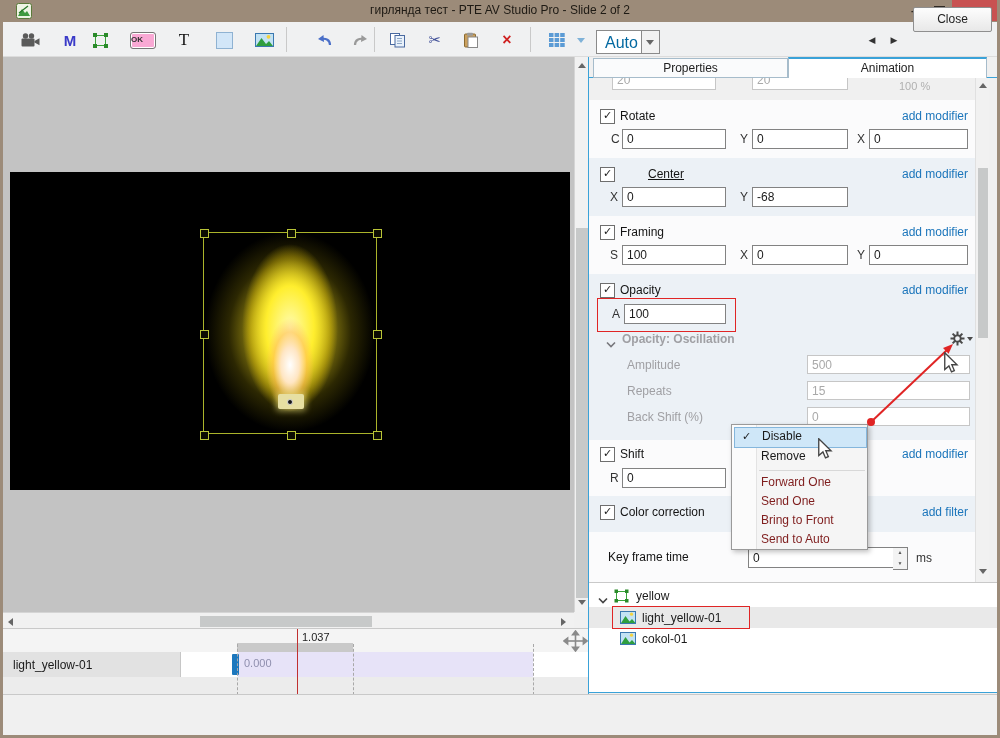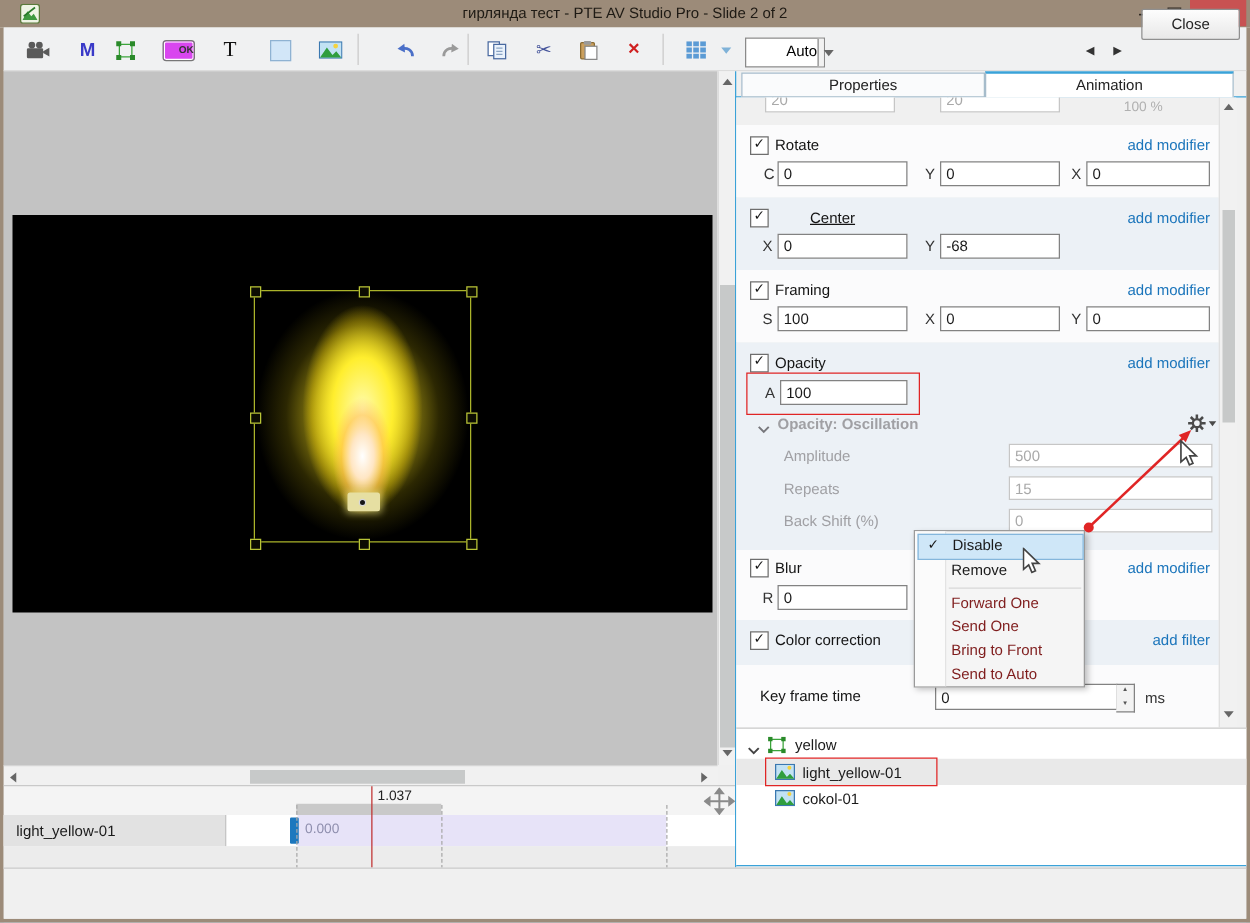--- a/index.html
+++ b/index.html
@@ -12,26 +12,26 @@
   .edge{background:var(--chrome);}
   .wtitle{left:0;top:3px;width:1000px;text-align:center;font-size:12px;color:#1e1a14;}
   .wbtn{top:0;height:21px;display:flex;align-items:center;justify-content:center;color:#2e2822;}
   
   .toolbar{left:3px;top:22px;width:994px;height:35px;background:#f0f1f2;border-bottom:1px solid #dcdcdc;}
   .tbtn{position:absolute;top:6px;width:24px;height:24px;display:flex;align-items:center;justify-content:center;}
   .tsep{position:absolute;top:5px;width:1px;height:25px;background:#c9c9c9;}
   .glyph-m{font-weight:bold;font-size:15px;color:#3a3ac8;}
   .glyph-t{font-family:"Liberation Serif",serif;font-size:17px;color:#111;}
   .glyph-x{font-weight:bold;font-size:16px;color:#cf2020;}
-  .okbtn{width:24px;height:15px;border:1px solid #777;border-radius:3px;background:#d946ef;
-         font-size:8px;font-weight:bold;color:#333;text-align:right;line-height:14px;box-shadow:inset 0 0 0 1px #fff;}
+  .okbtn{width:24px;height:15px;border:1px solid #777;border-radius:3px;background:#f9a8d4;
+         font-size:8px;font-weight:bold;color:#333;text-align:left;line-height:14px;box-shadow:inset 0 0 0 1px #fff;}
   .recticon{width:15px;height:15px;background:#d2e6f8;border:1px solid #8fb2d2;}
   .navarrow{font-size:9px;color:#333;}
   .autobox{position:absolute;left:596px;top:8px;width:62px;height:22px;background:#fff;border:1px solid #8a8a8a;display:flex;}
-  .autotxt{flex:1;font-size:12px;color:#000000;padding:3px 0 0 8px;margin-left:24px;}
+  .autotxt{flex:1;font-size:16px;color:#0369a1;padding:3px 0 0 8px;}
   .autodrop{width:17px;border-left:1px solid #8a8a8a;background:#f2f2f2;position:relative;}
   .closebtn{position:absolute;left:913px;top:7px;width:77px;height:23px;border:1px solid #8f8f8f;border-radius:2px;
             background:linear-gradient(#fdfdfd,#e8e8e8);font-size:12px;color:#222;text-align:center;line-height:22px;}
   .tri-d{width:0;height:0;border-left:4px solid transparent;border-right:4px solid transparent;border-top:5px solid #666;}
   .tri-u{width:0;height:0;border-left:4px solid transparent;border-right:4px solid transparent;border-bottom:5px solid #666;}
   .tri-l{width:0;height:0;border-top:4px solid transparent;border-bottom:4px solid transparent;border-right:5px solid #666;}
   .tri-r{width:0;height:0;border-top:4px solid transparent;border-bottom:4px solid transparent;border-left:5px solid #666;}
   
   .canvas{left:3px;top:57px;width:571px;height:555px;background:#c3c3c3;}
   .slide{left:10px;top:172px;width:560px;height:318px;background:#000;overflow:hidden;}
@@ -352,21 +352,21 @@
   <span class="tri-d" style="position:absolute;left:967px;top:337px;border-left-width:3px;border-right-width:3px;border-top-width:4px;border-top-color:#4a4a4a;"></span>
   <div class="flbl graylbl" style="left:627px;top:358px;">Amplitude</div>
   <input class="field dis" style="left: 807px; top: 355px; width: 163px; height: 19px;" value="500">
   <div class="flbl graylbl" style="left:627px;top:384px;">Repeats</div>
   <input class="field dis" style="left: 807px; top: 381px; width: 163px; height: 19px;" value="15">
   <div class="flbl graylbl" style="left:627px;top:410px;">Back Shift (%)</div>
   <input class="field dis" style="left: 807px; top: 407px; width: 163px; height: 19px;" value="0">
 
   <div class="sec w" style="top:440px;height:56px;"></div>
   <div class="chk" style="left:600px;top:447px;"><span>✓</span></div>
-  <div class="stitle" style="left:620px;top:447px;">Blur</div>
+  <div class="stitle" style="left:620px;top:447px;">Shift</div>
   <div class="link" style="top:447px;">add modifier</div>
   <div class="flbl" style="left:610px;top:471px;">R</div>
   <input class="field" style="left: 622px; top: 468px; width: 104px;" value="0">
 
   <div class="sec b" style="top:496px;height:36px;"></div>
   <div class="chk" style="left:600px;top:505px;"><span>✓</span></div>
   <div class="stitle" style="left:620px;top:505px;">Color correction</div>
   <div class="link" style="top:505px;">add filter</div>
 
   <div class="sec w" style="top:532px;height:50px;"></div>

